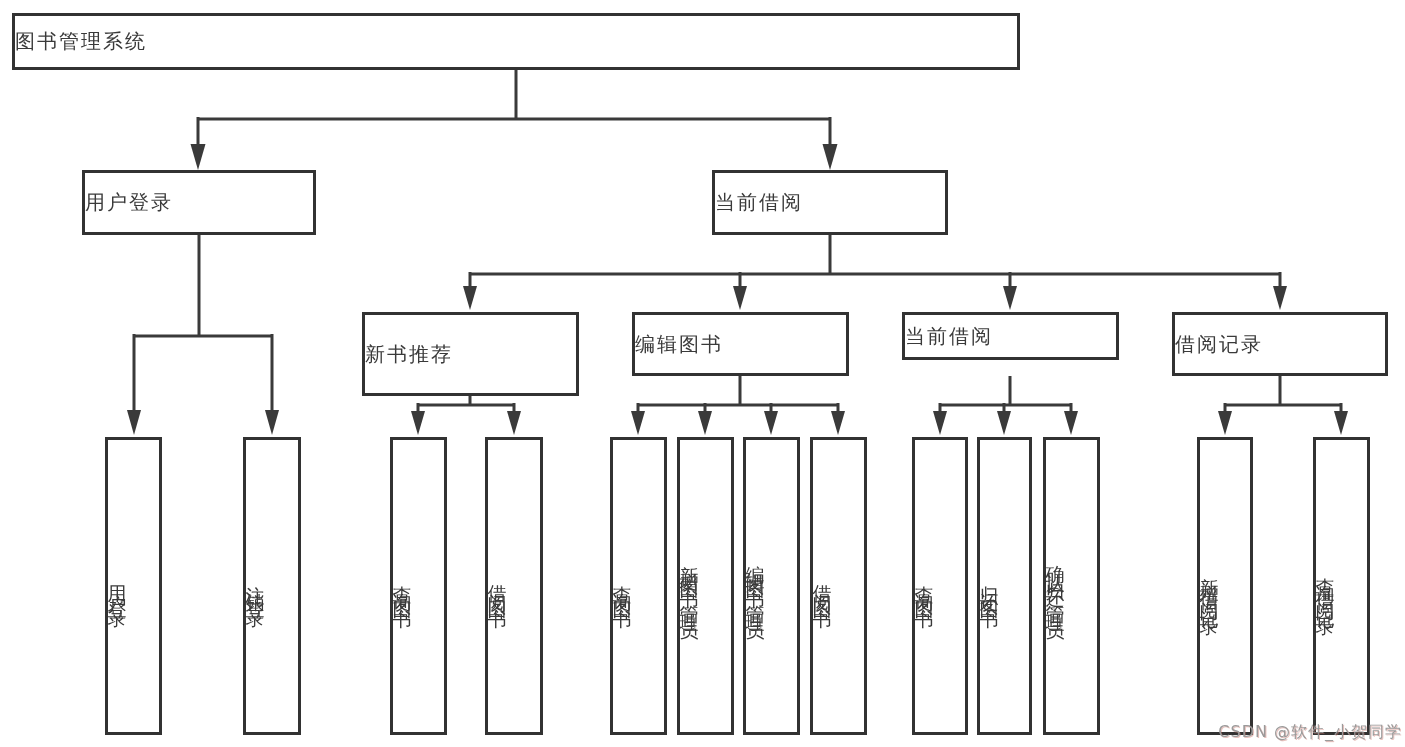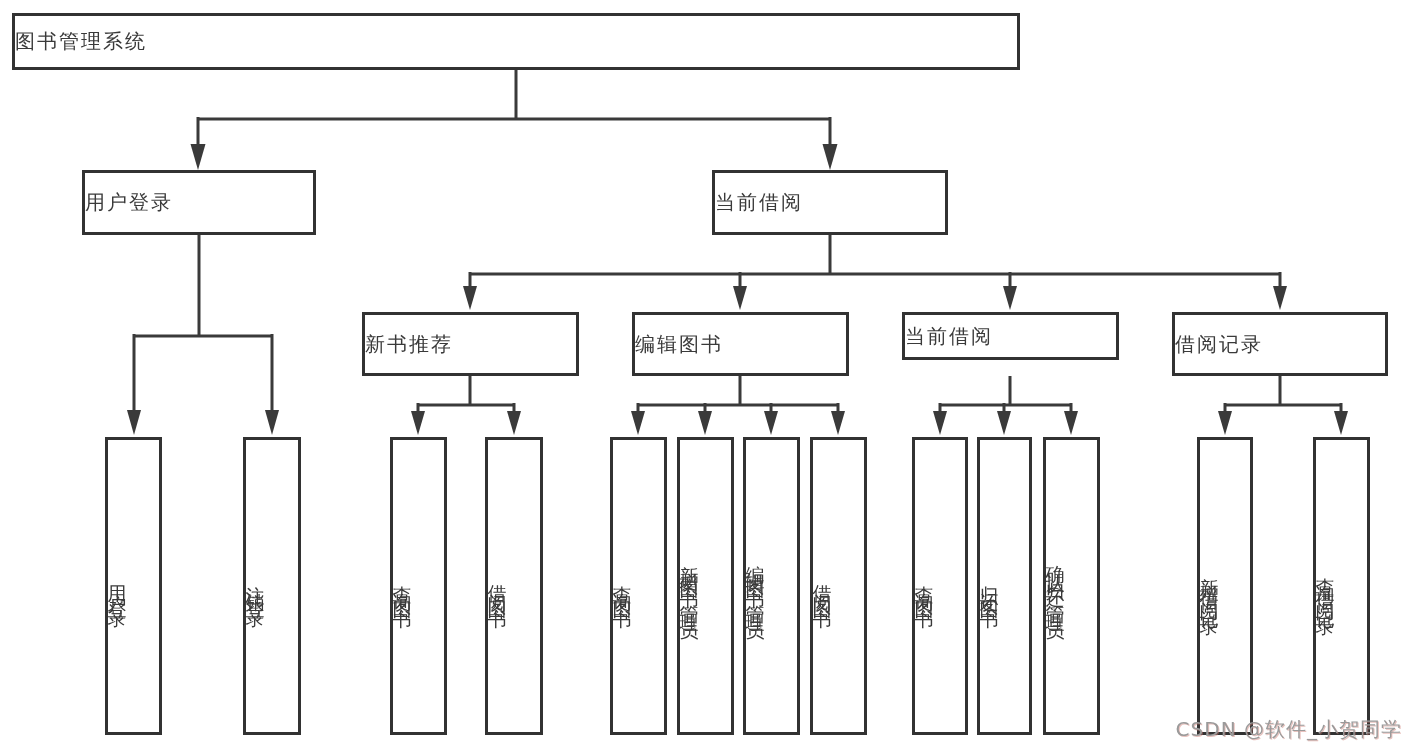--- a/index.html
+++ b/index.html
@@ -33,21 +33,21 @@
     font-size:19px;
     letter-spacing:8px;
     line-height:1;
   }
   
   .n-root{left:12px;top:13px;width:1008px;height:57px;}
   
   .n-user-login{left:82px;top:170px;width:234px;height:65px;}
   .n-book-mgmt{left:712px;top:170px;width:236px;height:65px;}
   
-  .n-new-rec{left:362px;top:312px;width:217px;height:64px;}
+  .n-new-rec{left:362px;top:312px;width:217px;height:84px;}
   .n-borrow{left:632px;top:312px;width:217px;height:64px;}
   .n-current{left:902px;top:312px;width:217px;height:48px;}
   .n-record{left:1172px;top:312px;width:216px;height:64px;}
   
   .leaf{top:437px;height:298px;}
   .l1{left:105px;width:57px;}
   .l2{left:243px;width:58px;}
   .l3{left:390px;width:57px;}
   .l4{left:485px;width:58px;}
   .l5{left:610px;width:57px;}
@@ -56,21 +56,21 @@
   .l8{left:810px;width:57px;}
   .l9{left:912px;width:56px;}
   .l10{left:977px;width:55px;}
   .l11{left:1043px;width:57px;}
   .l12{left:1197px;width:56px;}
   .l13{left:1313px;width:57px;}
   .watermark{
     position:absolute;
     right:3px;
     bottom:4px;
-    font-size:20px;
+    font-size:16px;
     letter-spacing:1px;
     color:#9a9a9a;
     text-shadow:1px 1px 0 rgba(205,120,110,0.45);
     z-index:3;
   }
 </style>
 </head>
 <body>
 
 <div class="canvas">

